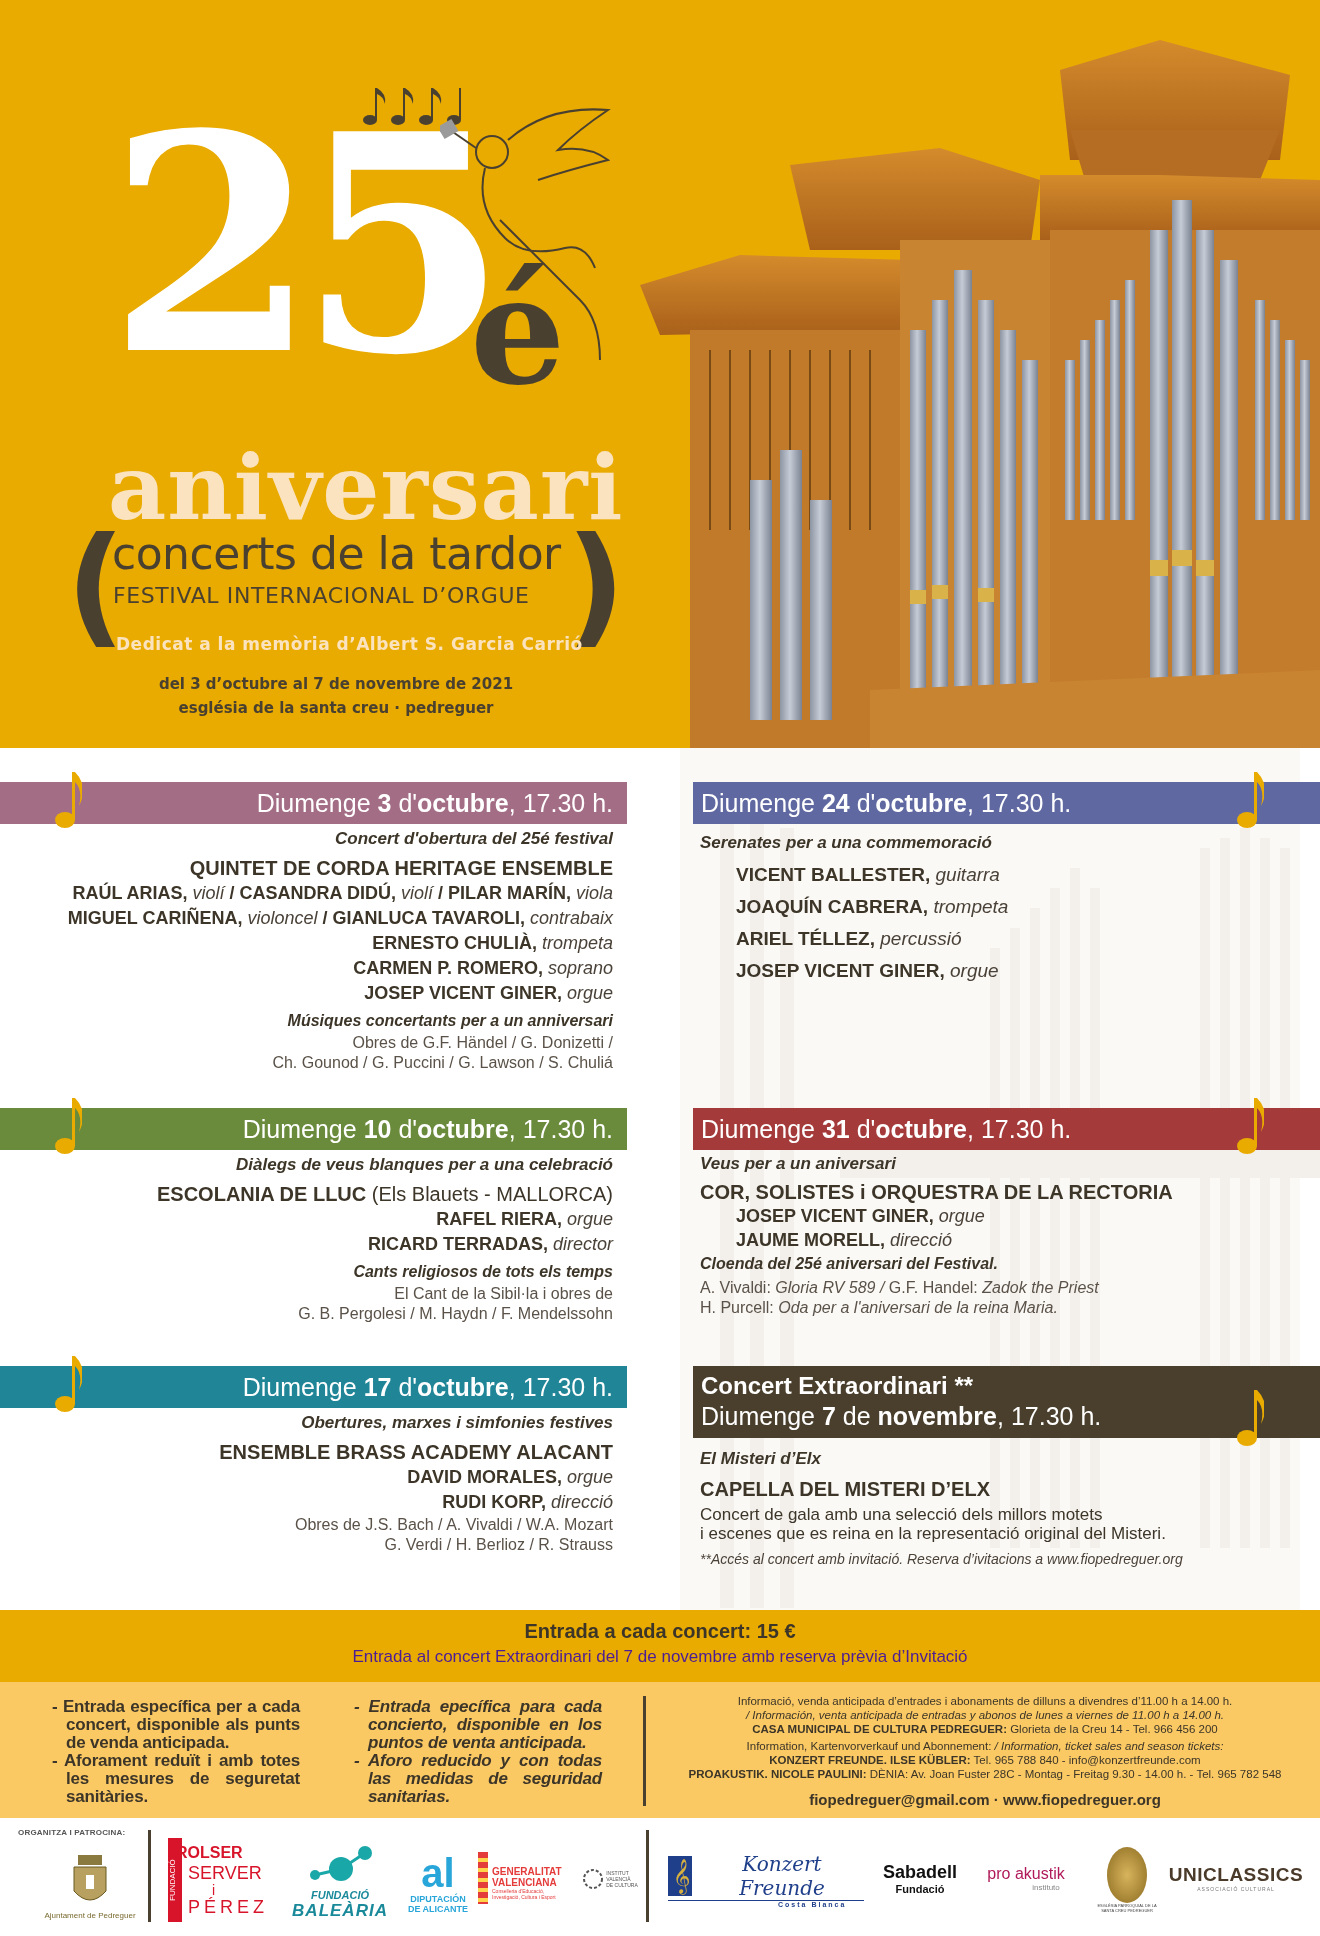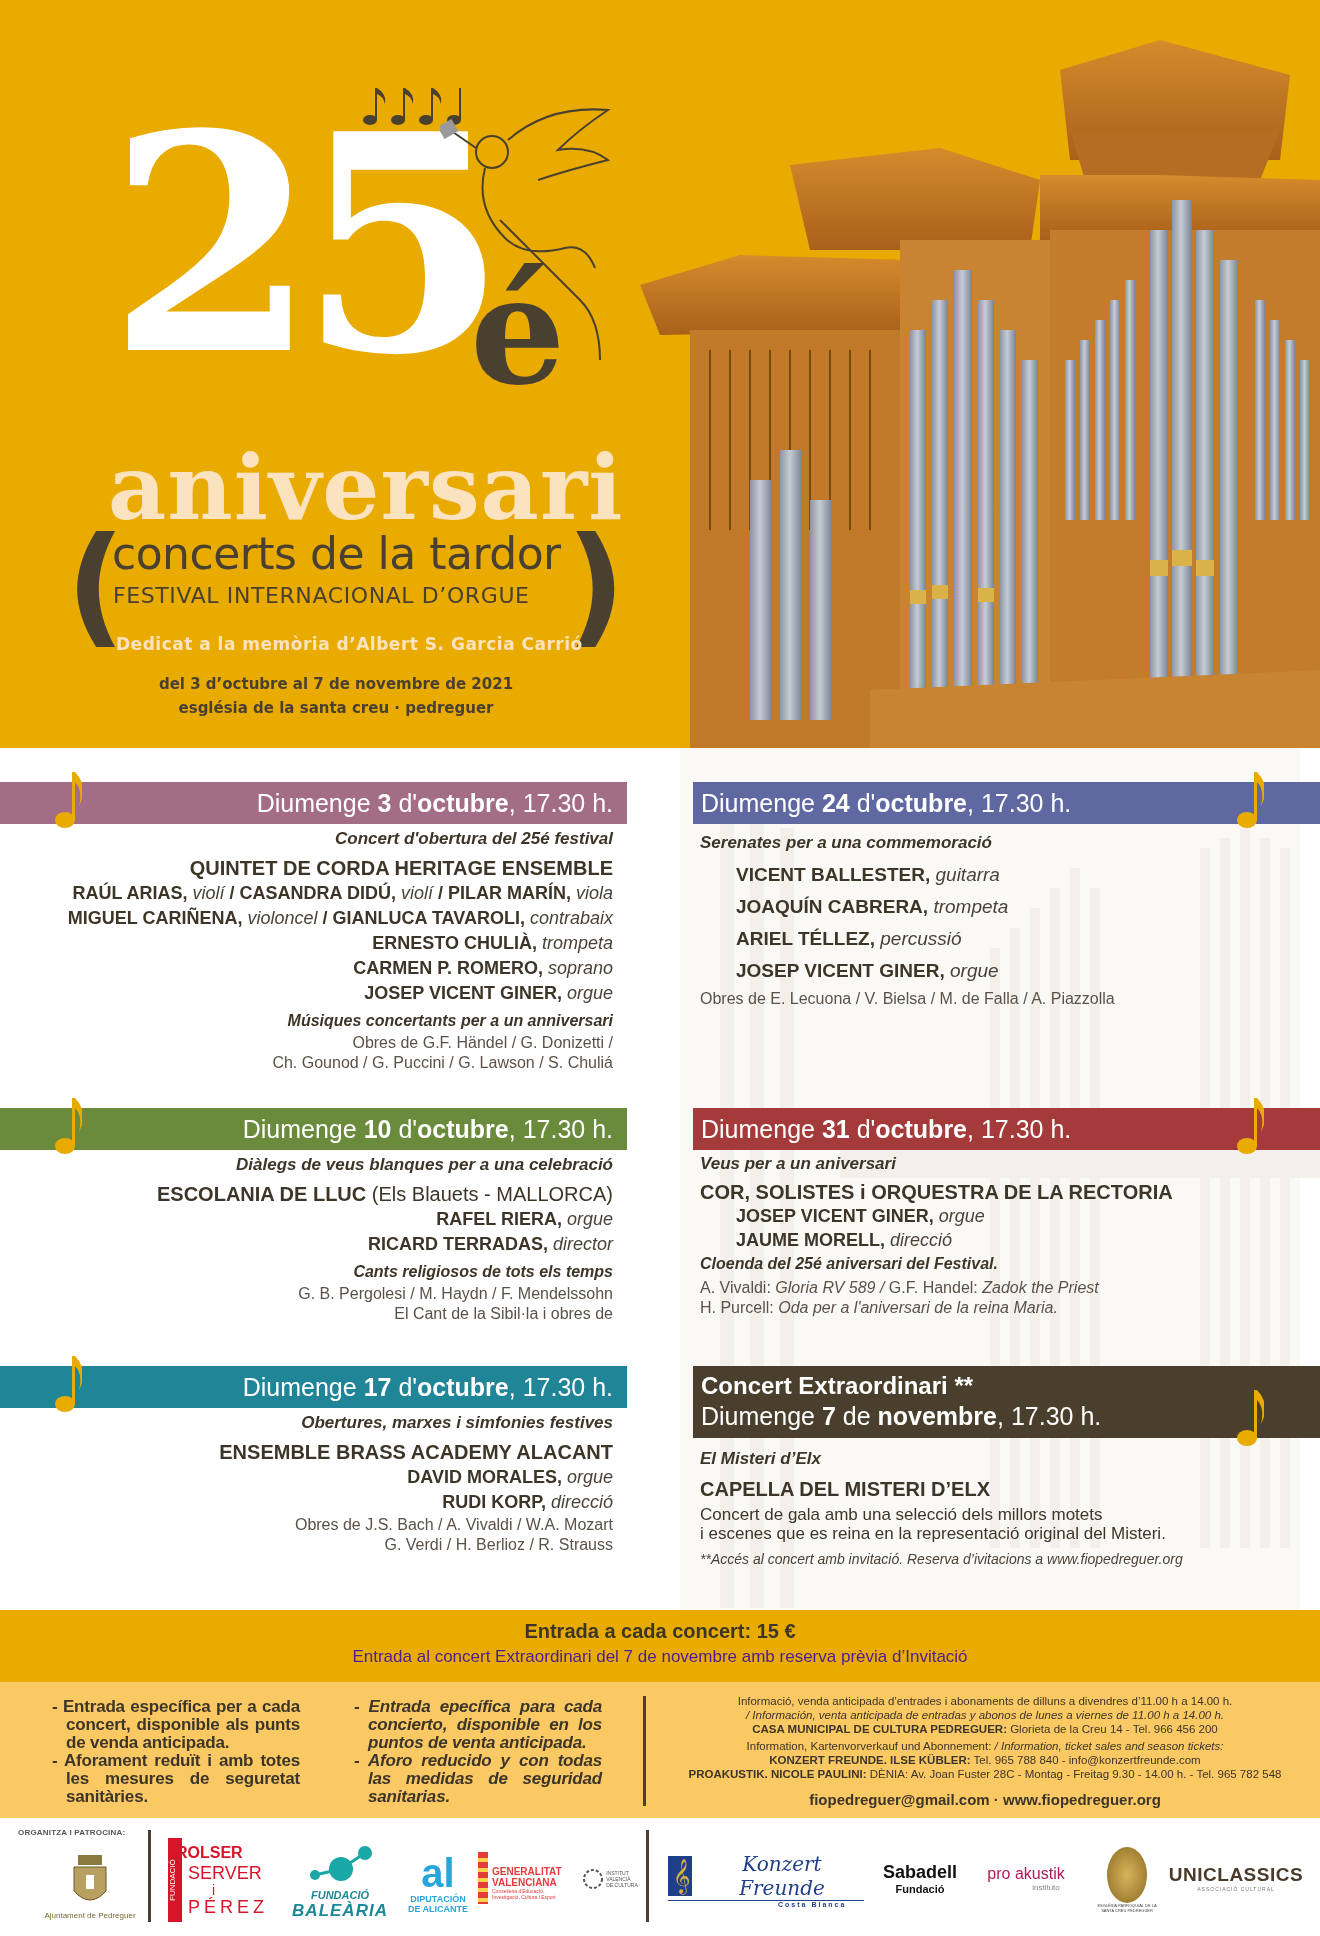--- a/index.html
+++ b/index.html
@@ -242,22 +242,22 @@
       <ellipse cx="11" cy="50" rx="10" ry="8" fill="#e9ab00"></ellipse>
       <rect x="18" y="2" width="3" height="48" fill="#e9ab00"></rect>
       <path d="M21 2 q14 14 4 34 q4 -16 -4 -24z" fill="#e9ab00"></path>
     </svg>
   <div class="block left" style="top:404px;">
     <div class="sub">Diàlegs de veus blanques per a una celebració</div>
     <div class="ens" style="margin-top:5px;"><span>ESCOLANIA DE LLUC</span><span style="font-weight:normal;"> (Els Blauets - MALLORCA)</span></div>
     <div class="perf"><span>RAFEL RIERA,</span><i> orgue</i></div>
     <div class="perf"><span>RICARD TERRADAS,</span><i> director</i></div>
     <div class="sub" style="margin-top:2px;font-size:16px;">Cants religiosos de tots els temps</div>
+    <div class="works">El Cant de la Sibil·la i obres de</div>
     <div class="works">G. B. Pergolesi / M. Haydn / F. Mendelssohn</div>
-    <div class="works">El Cant de la Sibil·la i obres de</div>
   </div>
 
   <div class="band left" style="top:618px;background:#1f8597;">
     <span>Diumenge </span><b>17</b><span> d'</span><b>octubre</b><span>, 17.30 h.</span>
   </div>
   <svg class="note" style="left:54px;top:606px;" viewBox="0 0 28 60">
       <ellipse cx="11" cy="50" rx="10" ry="8" fill="#e9ab00"></ellipse>
       <rect x="18" y="2" width="3" height="48" fill="#e9ab00"></rect>
       <path d="M21 2 q14 14 4 34 q4 -16 -4 -24z" fill="#e9ab00"></path>
     </svg>
@@ -277,21 +277,20 @@
       <ellipse cx="11" cy="50" rx="10" ry="8" fill="#e9ab00"></ellipse>
       <rect x="18" y="2" width="3" height="48" fill="#e9ab00"></rect>
       <path d="M21 2 q14 14 4 34 q4 -16 -4 -24z" fill="#e9ab00"></path>
     </svg>
   <div class="block right" style="top:82px;">
     <div class="sub">Serenates per a una commemoració</div>
     <div class="perf indent" style="margin-top:4px;line-height:32px;font-size:19px;"><span>VICENT BALLESTER,</span><i> guitarra</i></div>
     <div class="perf indent" style="line-height:32px;font-size:19px;"><span>JOAQUÍN CABRERA,</span><i> trompeta</i></div>
     <div class="perf indent" style="line-height:32px;font-size:19px;"><span>ARIEL TÉLLEZ,</span><i> percussió</i></div>
     <div class="perf indent" style="line-height:32px;font-size:19px;"><span>JOSEP VICENT GINER,</span><i> orgue</i></div>
-    <div class="works" style="margin-top:2px;">Obres de E. Lecuona / V. Bielsa / M. de Falla / A. Piazzolla</div>
   </div>
 
   <div class="band right" style="top:360px;background:#a53a3a;">
     <span>Diumenge </span><b>31</b><span> d'</span><b>octubre</b><span>, 17.30 h.</span>
   </div>
   <svg class="note" style="left:1236px;top:348px;" viewBox="0 0 28 60">
       <ellipse cx="11" cy="50" rx="10" ry="8" fill="#e9ab00"></ellipse>
       <rect x="18" y="2" width="3" height="48" fill="#e9ab00"></rect>
       <path d="M21 2 q14 14 4 34 q4 -16 -4 -24z" fill="#e9ab00"></path>
     </svg>

